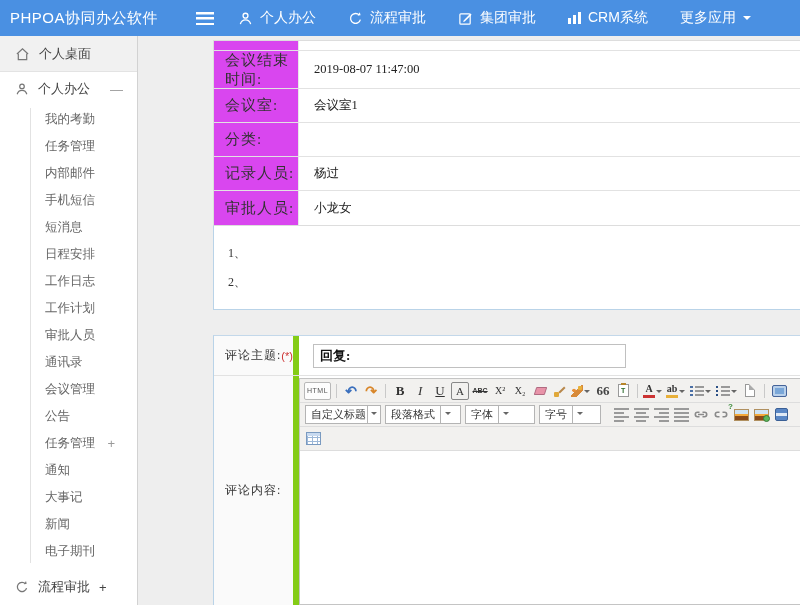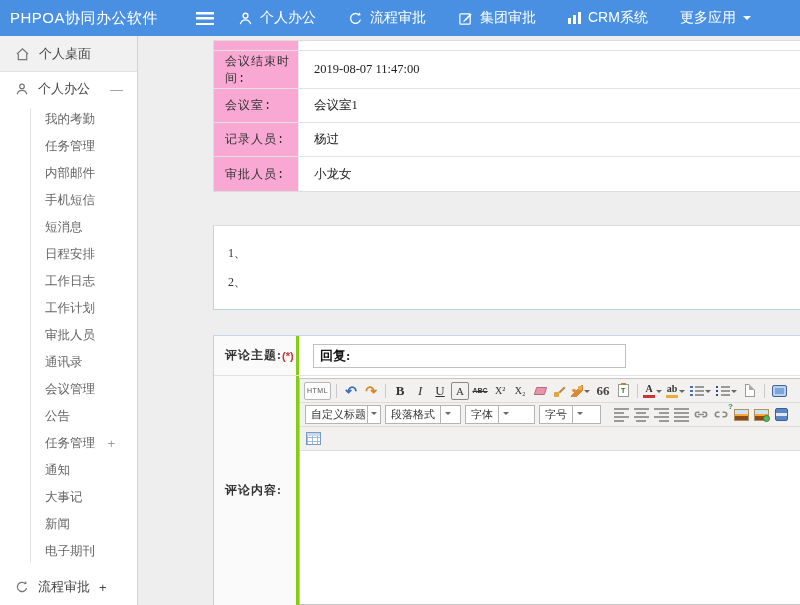--- a/index.html
+++ b/index.html
@@ -53,40 +53,40 @@
     font-size:12.5px; color:#666; cursor:pointer; white-space:nowrap;
   }
   .sb-workflow { margin-top:6px; height:32px; display:flex; align-items:center; gap:9px; padding:0 14px 0 15px; cursor:pointer; }
   
   .content { flex:1; position:relative; background:#eee; }
   .panel { position:absolute; left:75px; right:0; background:#fff; }
   .tbl1 { top:4px; border:1px solid #ddd; border-right:none; }
   .frow { display:flex; border-bottom:1px solid #e2e2e2; }
   .frow:last-child { border-bottom:none; }
   .frow .lbl {
-    width:85px; flex:none; background:#f9a8d4; border-right:1px solid #e8e8e8;
+    width:85px; flex:none; background:#d946ef; border-right:1px solid #e8e8e8;
     display:flex; align-items:center; padding-left:11px;
-    font-family:Liberation Mono, monospace; font-size:12px; color:#333; letter-spacing:1px;
+    font-family:Liberation Serif, serif; font-size:15px; color:#333; letter-spacing:1px;
   }
   .frow .val {
     flex:1; display:flex; align-items:center; padding-left:15px;
     font-family:"Liberation Serif", serif; font-size:12.5px; color:#222;
   }
   .h10{height:10px} .h38{height:38px} .h34{height:34px}
   .content-box {
     top:189px; height:85px; border:1px solid #b9d3e8; border-top-color:#ddd; border-right:none;
     padding:13px 0 0 14px; font-family:"Liberation Serif", serif; font-size:12px; color:#333;
   }
   .content-box .line { line-height:29px; }
   .tbl2 { top:299px; bottom:0; border-left:1px solid #b9d3e8; border-top:1px solid #c3d8ea; display:flex; flex-direction:column; }
   .row-subject { height:40px; display:flex; border-bottom:1px solid #e2e2e2; flex:none; }
   .row-subject .lblc, .row-content .lblc {
-    width:85px; flex:none; background:#fafafa; border-right:3px solid #84cc16;
+    width:85px; flex:none; background:#fafafa; border-right:6px solid #84cc16;
     display:flex; align-items:center; padding-left:11px; 
-    font-family:"Liberation Serif", serif; font-size:12px; color:#333; letter-spacing:1px;font-weight:bold;
+    font-family:"Liberation Serif", serif; font-size:12px; color:#333; letter-spacing:1px;
   }
   .req { color:#cc3333; font-family:"Liberation Sans", sans-serif; font-size:11px; letter-spacing:0; }
   .row-subject .valc { flex:1; display:flex; align-items:center; }
   .subject-input {
     width:313px; height:24px; margin-left:14px; border:1px solid #c0c0c0;
     font-family:"Liberation Serif", serif; font-weight:bold; font-size:13px; color:#111;
     padding:0 6px; outline:none; background:#fff;
   }
   .row-content { flex:1; display:flex; min-height:0; }
   .row-content .lblc { align-items:center; }
@@ -324,20 +324,24 @@
         </div>
         <div class="frow h38">
           <div class="lbl">会议结束时间:</div>
           <div class="val">2019-08-07 11:47:00</div>
         </div>
         <div class="frow h34">
           <div class="lbl">会议室:</div>
           <div class="val">会议室1</div>
         </div>
         <div class="frow h34">
+          <div class="lbl">分类:</div>
+          <div class="val"></div>
+        </div>
+        <div class="frow h34">
           <div class="lbl">记录人员:</div>
           <div class="val">杨过</div>
         </div>
         <div class="frow h34">
           <div class="lbl">审批人员:</div>
           <div class="val">小龙女</div>
         </div>
       </div>
 
       <div class="panel content-box">

